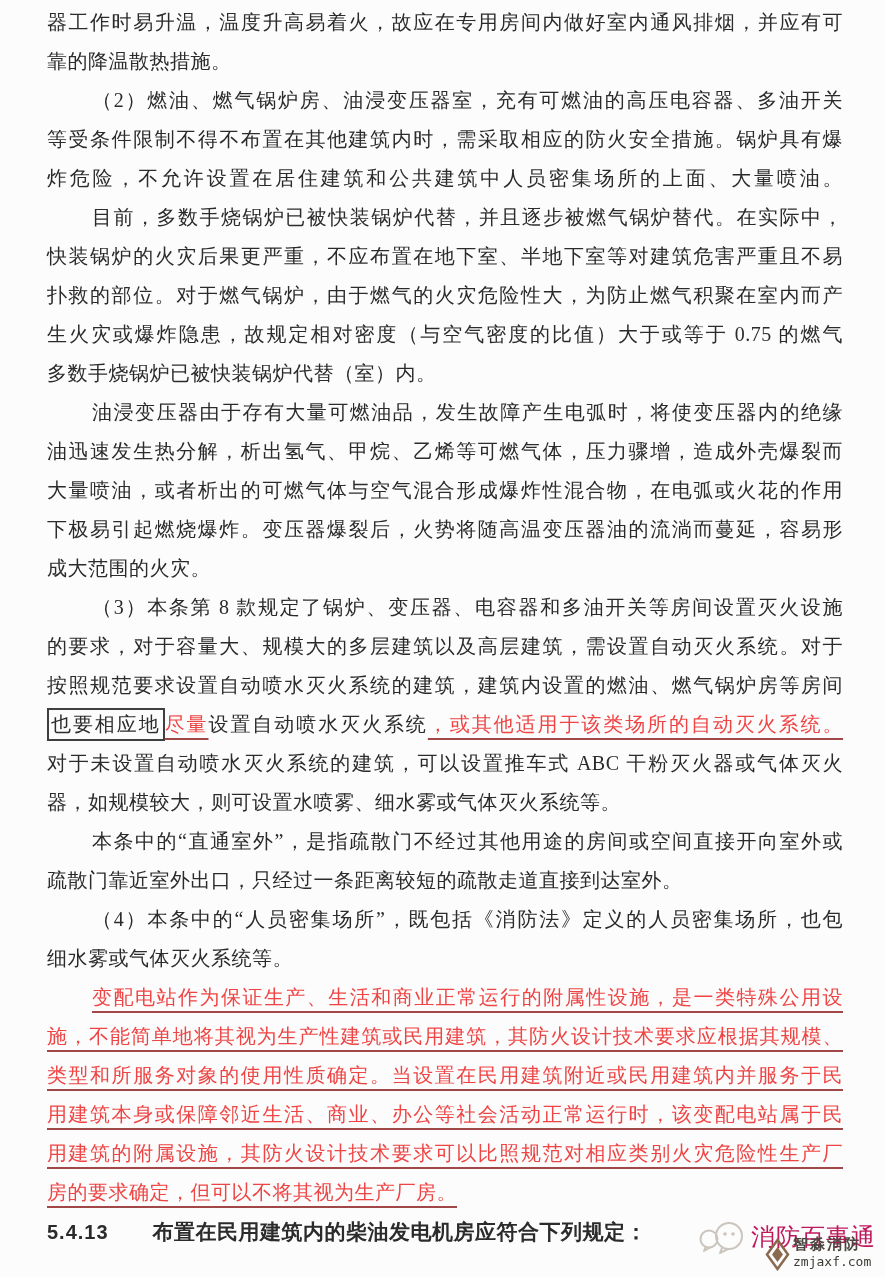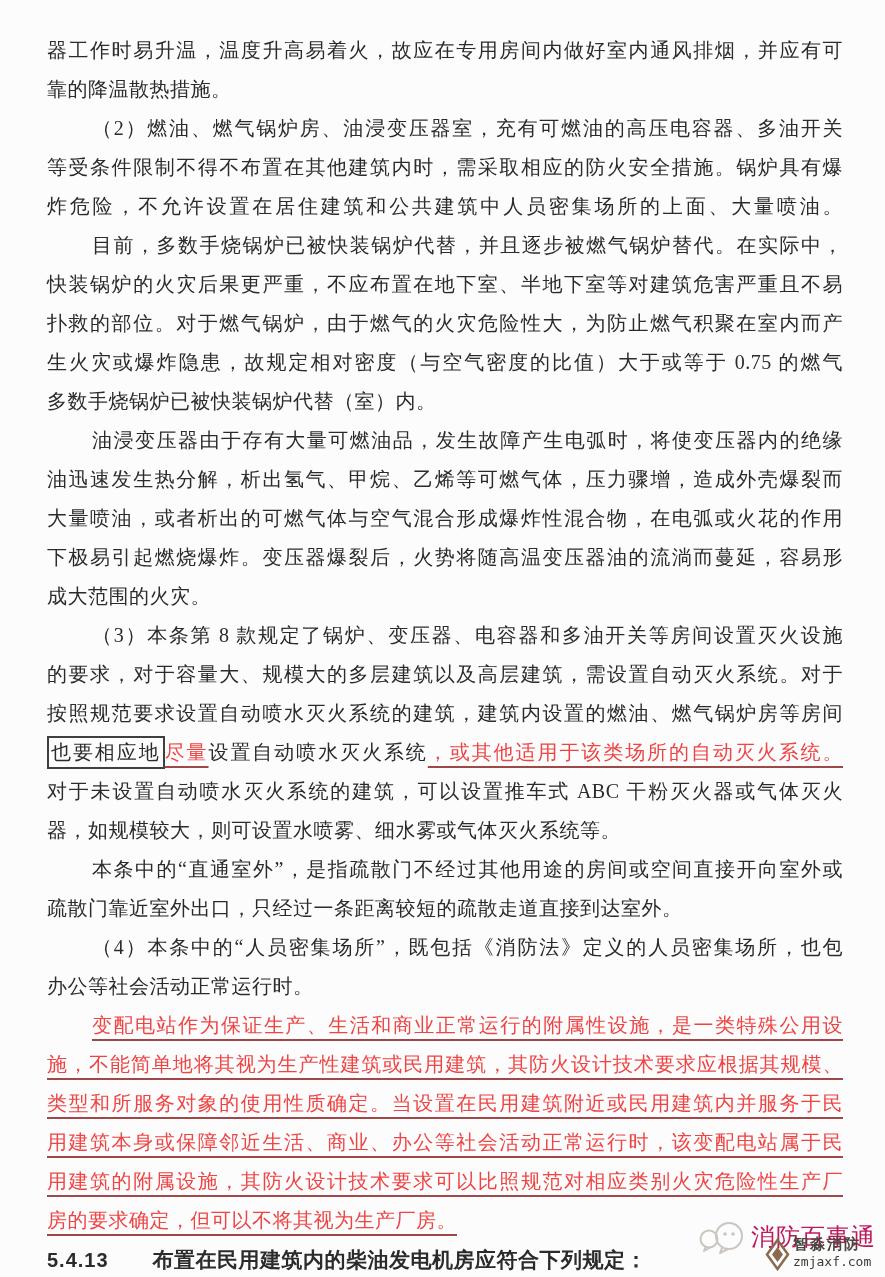--- a/index.html
+++ b/index.html
@@ -8,21 +8,21 @@
     background: #fcfcfc;
     font-family: "Liberation Serif", "DejaVu Serif", serif;
     color: #2b2b2b;
     overflow: hidden;
     position: relative;
   }
   .page {
     position: relative;
     width: 885px;
     height: 1277px;
-    padding: 31px 42px 0 47px;
+    padding: 3px 42px 0 47px;
   }
   .line {
     font-size: 20px;
     line-height: 39px;
     height: 39px;
     letter-spacing: 0.5px;
   }
   .line.ind { text-indent: 45px; }
   .line.just { text-align: justify; text-align-last: justify; }
   .seg-n { color: #2b2b2b; }
@@ -113,21 +113,21 @@
       <div class="line"><span class="seg-n">成大范围的火灾。</span></div>
       <div class="line ind just"><span class="seg-n">（3）本条第 8 款规定了锅炉、变压器、电容器和多油开关等房间设置灭火设施</span></div>
       <div class="line just"><span class="seg-n">的要求，对于容量大、规模大的多层建筑以及高层建筑，需设置自动灭火系统。对于</span></div>
       <div class="line just"><span class="seg-n">按照规范要求设置自动喷水灭火系统的建筑，建筑内设置的燃油、燃气锅炉房等房间</span></div>
       <div class="line just"><span class="seg-box">也要相应地</span><span class="seg-ru">尽量</span><span class="seg-n">设置自动喷水灭火系统</span><span class="seg-ru">，或其他适用于该类场所的自动灭火系统。</span></div>
       <div class="line just"><span class="seg-n">对于未设置自动喷水灭火系统的建筑，可以设置推车式 ABC 干粉灭火器或气体灭火</span></div>
       <div class="line"><span class="seg-n">器，如规模较大，则可设置水喷雾、细水雾或气体灭火系统等。</span></div>
       <div class="line ind just"><span class="seg-n">本条中的“直通室外”，是指疏散门不经过其他用途的房间或空间直接开向室外或</span></div>
       <div class="line"><span class="seg-n">疏散门靠近室外出口，只经过一条距离较短的疏散走道直接到达室外。</span></div>
       <div class="line ind just"><span class="seg-n">（4）本条中的“人员密集场所”，既包括《消防法》定义的人员密集场所，也包</span></div>
-      <div class="line"><span class="seg-n">办公等社会活动正常运行时。</span></div>
+      <div class="line"><span class="seg-n">细水雾或气体灭火系统等。</span></div>
       <div class="line ind just"><span class="seg-ru">变配电站作为保证生产、生活和商业正常运行的附属性设施，是一类特殊公用设</span></div>
       <div class="line just"><span class="seg-ru">施，不能简单地将其视为生产性建筑或民用建筑，其防火设计技术要求应根据其规模、</span></div>
       <div class="line just"><span class="seg-ru">类型和所服务对象的使用性质确定。当设置在民用建筑附近或民用建筑内并服务于民</span></div>
       <div class="line just"><span class="seg-ru">用建筑本身或保障邻近生活、商业、办公等社会活动正常运行时，该变配电站属于民</span></div>
       <div class="line just"><span class="seg-ru">用建筑的附属设施，其防火设计技术要求可以比照规范对相应类别火灾危险性生产厂</span></div>
       <div class="line"><span class="seg-ru">房的要求确定，但可以不将其视为生产厂房。</span></div>
       <div class="line"><span class="seg-num">5.4.13</span><span class="seg-b">布置在民用建筑内的柴油发电机房应符合下列规定：</span></div>
     </div>
 
   <div class="wm-light">

